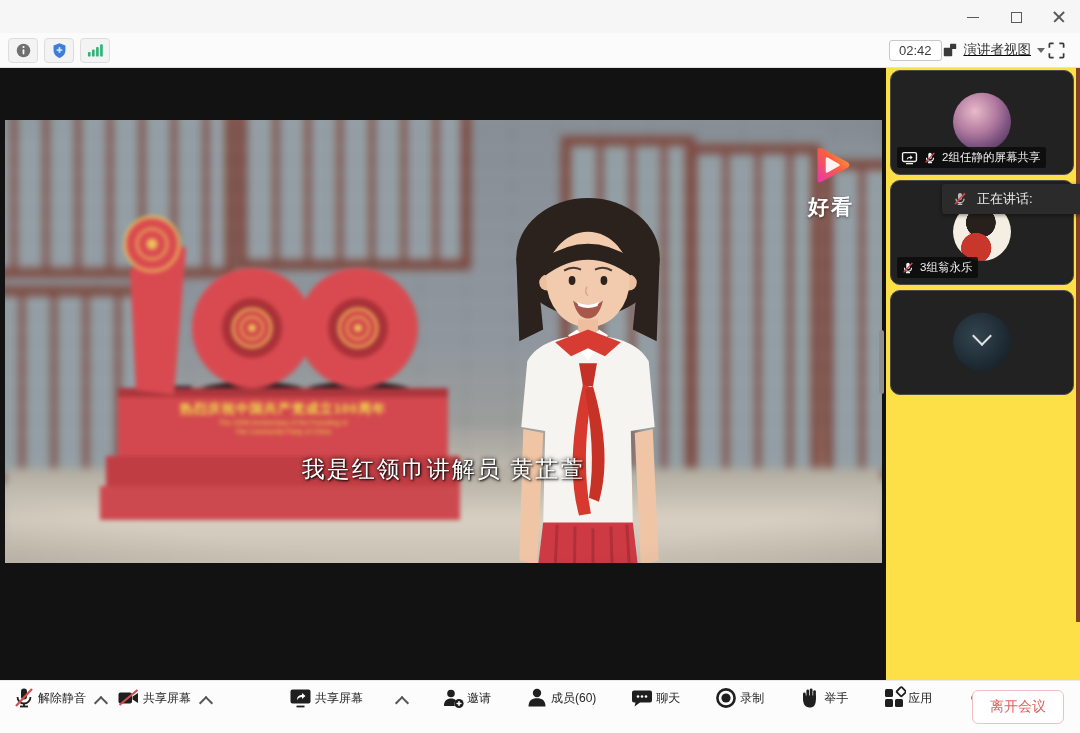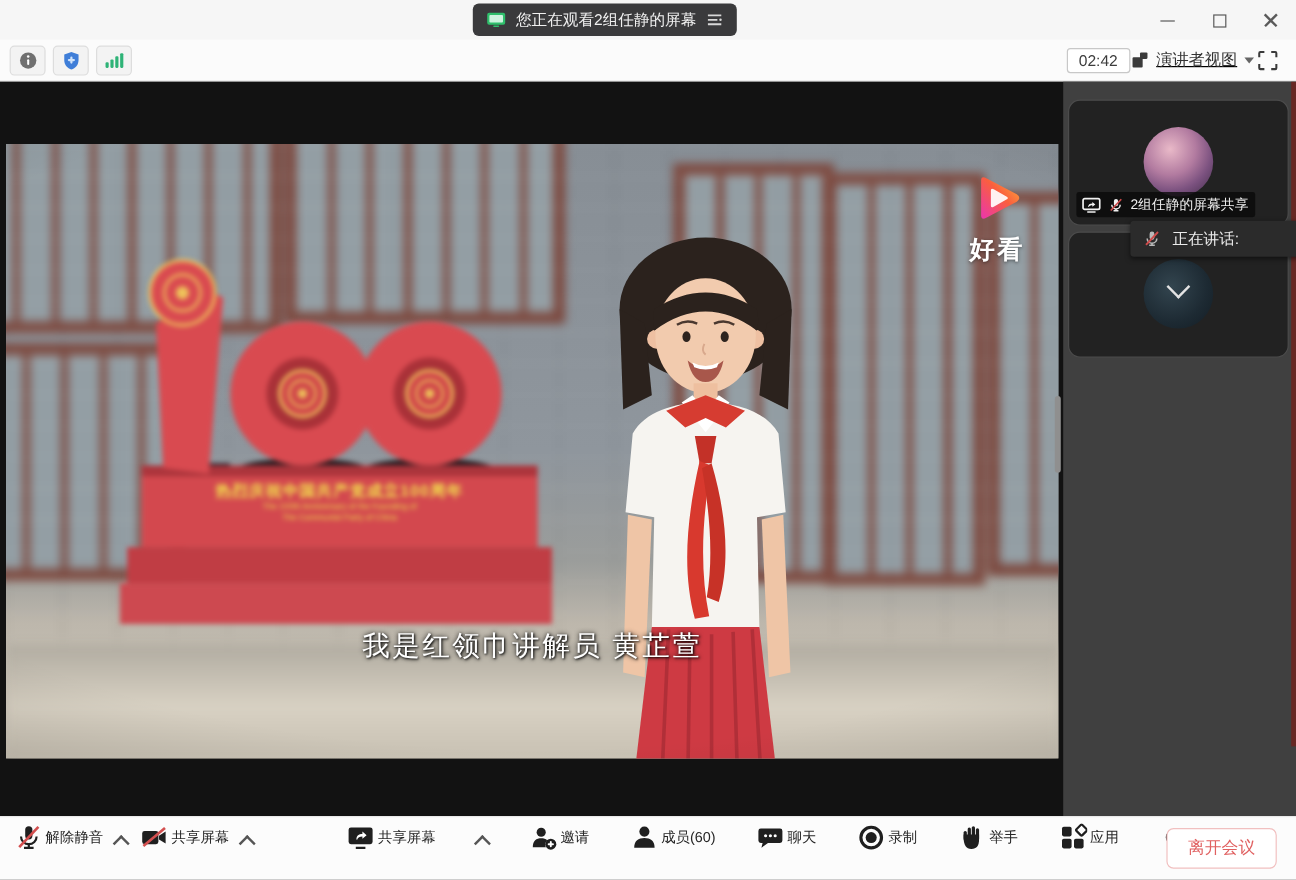--- a/index.html
+++ b/index.html
@@ -27,21 +27,21 @@
   .caret-down{width:0;height:0;border-left:4px solid transparent;border-right:4px solid transparent;border-top:5px solid #666;}
   .fs-btn{display:flex;align-items:center;justify-content:center;cursor:pointer;padding:2px;}
 
   
   .main{position:relative;height:612px;background:#121212;display:flex;overflow:hidden;}
   .stage{position:relative;flex:1;}
   .edge-strip{position:absolute;right:0;top:0;bottom:58px;width:4px;background:#6e2420;opacity:.85;z-index:9;}
   .scroll-thumb{position:absolute;right:2px;top:262px;width:5px;height:64px;background:#8f8f8f;border-radius:3px;z-index:5;}
 
   
-  .video{position:absolute;left:5px;top:52px;width:877px;height:512px;overflow:hidden;
+  .video{position:absolute;left:5px;top:52px;width:877px;height:443px;overflow:hidden;
     background:linear-gradient(180deg,#878e95 0%,#8f969d 50%,#9b9d9b 68%,#bdb7ac 78%,#cfc8bb 100%);}
   .bg-blur{position:absolute;inset:0;filter:blur(4px);}
   .win{position:absolute;border:10px solid #7d4a40;border-radius:2px;
     background:repeating-linear-gradient(90deg,#939ea4 0 26px,#7d4a40 26px 32px),
                repeating-linear-gradient(180deg,rgba(235,240,240,.45) 0 3px,rgba(0,0,0,0) 3px 16px);
     background-blend-mode:normal;}
   .win.a{left:-30px;top:-22px;width:240px;height:160px;}
   .win.b{left:232px;top:-18px;width:214px;height:148px;}
   .win.c{left:-22px;top:166px;width:150px;height:178px;}
   .win.d{left:556px;top:16px;width:114px;height:330px;}
@@ -61,21 +61,21 @@
 
   
   .girl{position:absolute;left:428px;top:60px;width:310px;height:478px;filter:blur(.4px);}
 
   .subtitle{position:absolute;left:0;right:0;bottom:78px;text-align:center;color:#fff;font-size:23px;letter-spacing:2px;
     text-shadow:0 0 4px rgba(0,0,0,.9),1px 1px 2px rgba(0,0,0,.9);}
   .haokan{position:absolute;right:12px;top:22px;width:78px;text-align:center;}
   .haokan-text{color:#fff;font-size:21px;font-weight:bold;letter-spacing:2px;text-shadow:0 1px 3px rgba(0,0,0,.5);margin-top:1px;}
 
   
-  .sidebar{position:relative;width:194px;background:#404040;padding-top:15px;box-sizing:border-box;}
+  .sidebar{position:relative;width:194px;background:#fde047;padding-top:2px;box-sizing:border-box;}
   .tile{position:relative;height:103px;margin:0 6px 5px 4px;background:#222;border:1px solid #4b4b4b;border-radius:10px;overflow:hidden;cursor:pointer;}
   .avatar{position:absolute;left:50%;top:50%;transform:translate(-50%,-52%);width:58px;height:58px;border-radius:50%;}
   .badge{position:absolute;left:6px;bottom:6px;display:flex;align-items:center;gap:5px;background:rgba(10,10,10,.8);
     border-radius:2px;padding:3px 6px 3px 4px;color:#f0f0f0;font-size:11.5px;white-space:nowrap;max-width:180px;}
   .badge .b-user{display:flex;width:20px;height:20px;background:#e8852b;border-radius:2px;align-items:center;justify-content:center;margin:-3px 0 -3px -4px;}
   .chev-down{position:absolute;left:50%;top:38px;width:12px;height:12px;border-right:2.4px solid #e3e3e3;border-bottom:2.4px solid #e3e3e3;transform:translateX(-50%) rotate(45deg);}
   .speaking-tip{position:absolute;left:56px;top:116px;right:-4px;z-index:10;background:#2b2b2b;border-radius:3px;
     display:flex;align-items:center;gap:9px;padding:6px 10px;color:#ececec;font-size:13px;box-shadow:0 1px 4px rgba(0,0,0,.5);}
 
   
@@ -104,40 +104,20 @@
   .caret-up{width:8px;height:8px;border-top:2px solid #555;border-left:2px solid #555;transform:rotate(45deg);margin-top:12px;cursor:pointer;}
   .leave-btn{position:absolute;right:16px;top:9px;height:34px;padding:0 17px;background:#fff;border:1px solid #f1c0c0;
     border-radius:6px;color:#e06060;font-size:14px;font-family:inherit;cursor:pointer;}
 </style>
 </head>
 <body>
 
 <div id="app">
 
   <div class="titlebar">
-    <div class="title-pill">
-      <span style="display:flex;">
-        <svg width="17" height="15" viewBox="0 0 20 18">
-            <rect x="1" y="2" width="18" height="12" rx="2" fill="#2fbf6b"></rect>
-            <rect x="3.2" y="4.2" width="13.6" height="7.6" rx="1" fill="#cff3df"></rect>
-            <rect x="7" y="14.6" width="6" height="1.7" rx=".8" fill="#2fbf6b"></rect>
-          </svg>
-      </span>
-      <span>您正在观看2组任静的屏幕</span>
-      <span style="display:flex;">
-        <svg width="15" height="13" viewBox="0 0 16 14">
-            <g stroke="#d8d8d8" stroke-width="1.6">
-              <line x1="2" y1="3" x2="14" y2="3"></line>
-              <line x1="2" y1="7" x2="10.5" y2="7"></line>
-              <line x1="2" y1="11" x2="14" y2="11"></line>
-            </g>
-            <circle cx="13.3" cy="7" r="1.1" fill="#d8d8d8"></circle>
-          </svg>
-      </span>
-    </div>
     <div class="win-controls">
       <span class="wc wc-min"></span>
       <span class="wc wc-max"></span>
       <span class="wc wc-close"></span>
     </div>
   </div>
 
   <div class="meetbar">
     <div class="mb-btn">
       <span style="display:flex;">
@@ -322,20 +302,38 @@
                   <line x1="4.5" y1="19.5" x2="19.5" y2="3.5" stroke="#cf4b4b" stroke-width="2.4"></line>
                 </svg>
       </span>
       <span class="b-name">2组任静的屏幕共享</span>
     </div>
   </div>
 
 
 
 
+  <div class="tile">
+    <div class="avatar av-cartoon-boy"></div>
+    <div class="badge">
+
+      <span class="b-mic" style="display:flex;">
+        <svg width="14" height="14" viewBox="0 0 24 24">
+                  <rect x="9" y="3" width="6" height="10.5" rx="3" fill="#f2f2f2"></rect>
+                  <g fill="none" stroke="#f2f2f2" stroke-width="2">
+                    <path d="M6 11.5 a6 6 0 0 0 12 0"></path>
+                    <line x1="12" y1="17.5" x2="12" y2="20"></line>
+                    <line x1="8.5" y1="20" x2="15.5" y2="20"></line>
+                  </g>
+                  <line x1="4.5" y1="19.5" x2="19.5" y2="3.5" stroke="#cf4b4b" stroke-width="2.4"></line>
+                </svg>
+      </span>
+      <span class="b-name">3组翁永乐</span>
+    </div>
+  </div>
 
   <div class="tile">
     <div class="avatar av-dark-car"></div>
 
   <div class="chev-down"></div>
           </div>
 </div>
       <div class="speaking-tip">
         <span style="display:flex;">
           <svg width="16" height="16" viewBox="0 0 24 24">

